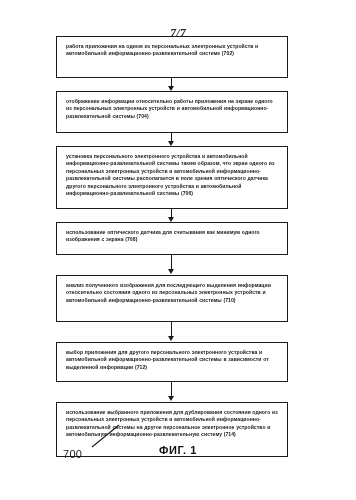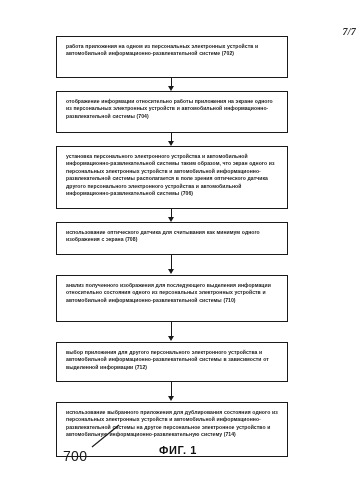--- a/index.html
+++ b/index.html
@@ -22,25 +22,25 @@
     height: 500px;
     box-sizing: border-box;
   }
 
   
   .sheet-number {
     position: absolute;
     top: 26px;
     left: 0;
     width: 356px;
-    text-align: right;
+    text-align: center;
     font-family: "Liberation Serif", serif;
     font-style: italic;
     font-weight: bold;
-    font-size: 10px;
+    font-size: 12px;
     letter-spacing: 0.2px;
     color: #2b2b2b;
   }
 
   
   .flow {
     position: absolute;
     left: 56px;
     top: 36px;
     width: 232px;
@@ -115,21 +115,21 @@
     left: 63px;
     top: 424px;
     width: 120px;
     height: 50px;
   }
   .ref-label {
     position: absolute;
     left: 0;
     top: 24px;
     font-family: "Liberation Sans", sans-serif;
-    font-size: 14px;
+    font-size: 11px;
     color: #1a1a1a;
     letter-spacing: 0.3px;
   }
   .ref-leader {
     position: absolute;
     left: 28px;
     top: 0px;
     width: 34px;
     height: 24px;
   }

